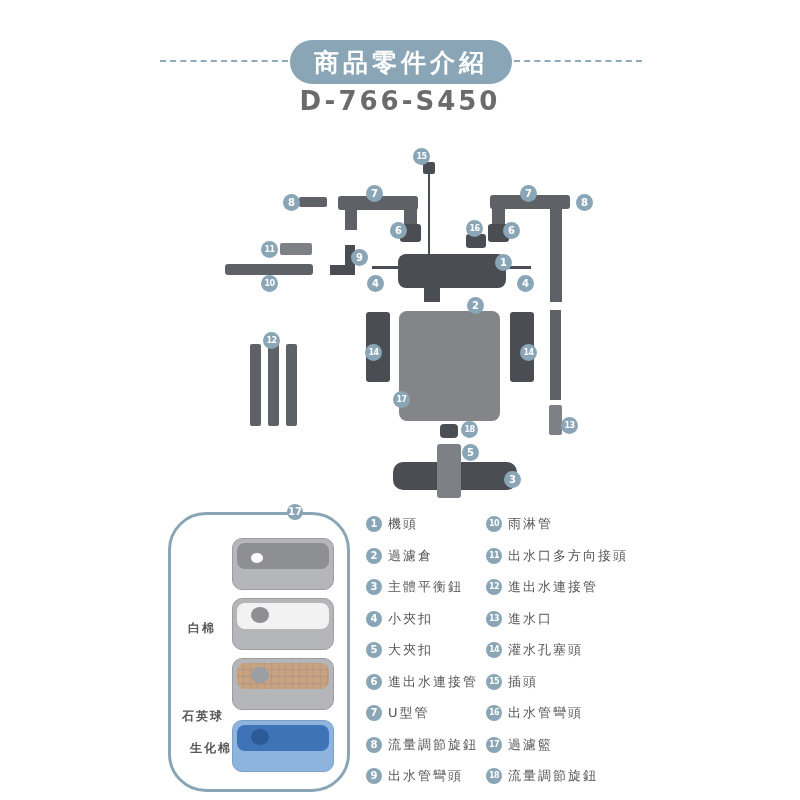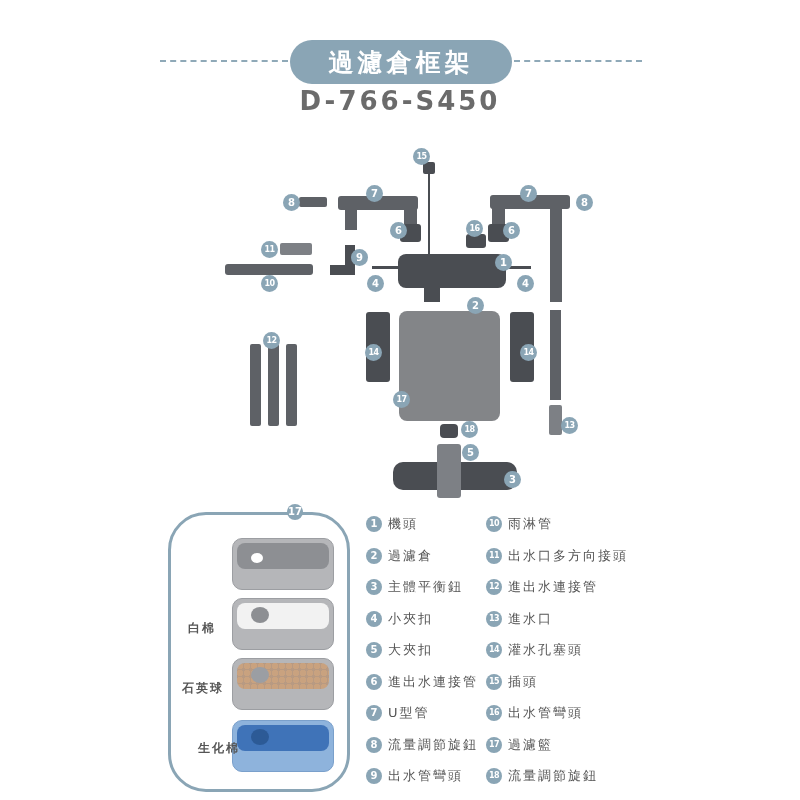--- a/index.html
+++ b/index.html
@@ -33,21 +33,21 @@
     background:#b5b6b9; border:1px solid #9c9ea2; box-sizing:border-box; }
   .tray .fill { position:absolute; left:4px; right:4px; top:4px; height:26px; border-radius:8px; }
   .tray .hole { position:absolute; left:18px; top:8px; width:18px; height:16px; border-radius:50%; background:#8d8f93; }
   .tray-label { position:absolute; font-size:12px; font-weight:bold; color:#555; letter-spacing:2px; }
 </style>
 </head>
 <body>
 
 <div class="dash" style="left:160px; width:128px;"></div>
 <div class="dash" style="left:514px; width:128px;"></div>
-<div class="title-pill">過濾倉框架</div>
+<div class="title-pill">商品零件介紹</div>
 <div class="model">D-766-S450</div>
 
 <div>
 
   <div class="part dark" style="left:423px; top:162px; width:12px; height:12px; border-radius:2px;"></div>
   <div class="part dark" style="left:428px; top:172px; width:2px; height:82px;"></div>
 
   <div class="part" style="left:299px; top:197px; width:28px; height:10px; border-radius:2px;"></div>
 
   <div class="part" style="left:338px; top:196px; width:80px; height:14px; border-radius:3px;"></div>
@@ -127,27 +127,27 @@
 <div class="tray" style="top:598px;">
   <div class="fill" style="background:#f2f2f2;"></div>
   <div class="hole"></div>
 </div>
 <div class="tray-label" style="left:188px; top:620px;">白棉</div>
 
 <div class="tray" style="top:658px;">
   <div class="fill" style="background:radial-gradient(circle at 3px 3px, #c9a27f 3px, #b89a82 3px) 0 0/7px 7px;"></div>
   <div class="hole" style="background:#9b9ea3;"></div>
 </div>
-<div class="tray-label" style="left:182px; top:680px;">石英球</div>
+<div class="tray-label" style="left:182px; top:708px;">石英球</div>
 
 <div class="tray" style="top:720px; background:#8eb3dc; border-color:#7aa0cb;">
   <div class="fill" style="background:#3f73b8;"></div>
   <div class="hole" style="background:#2c5a96;"></div>
 </div>
-<div class="tray-label" style="left:198px; top:740px;">生化棉</div>
+<div class="tray-label" style="left:190px; top:740px;">生化棉</div>
 
 <div id="legend">
     <div class="legend-item" style="left: 366px; top: 514px;">
       <div class="badge">1</div>
       <span class="lbl">機頭</span>
     </div>
     <div class="legend-item" style="left: 366px; top: 545.5px;">
       <div class="badge">2</div>
       <span class="lbl">過濾倉</span>
     </div>

